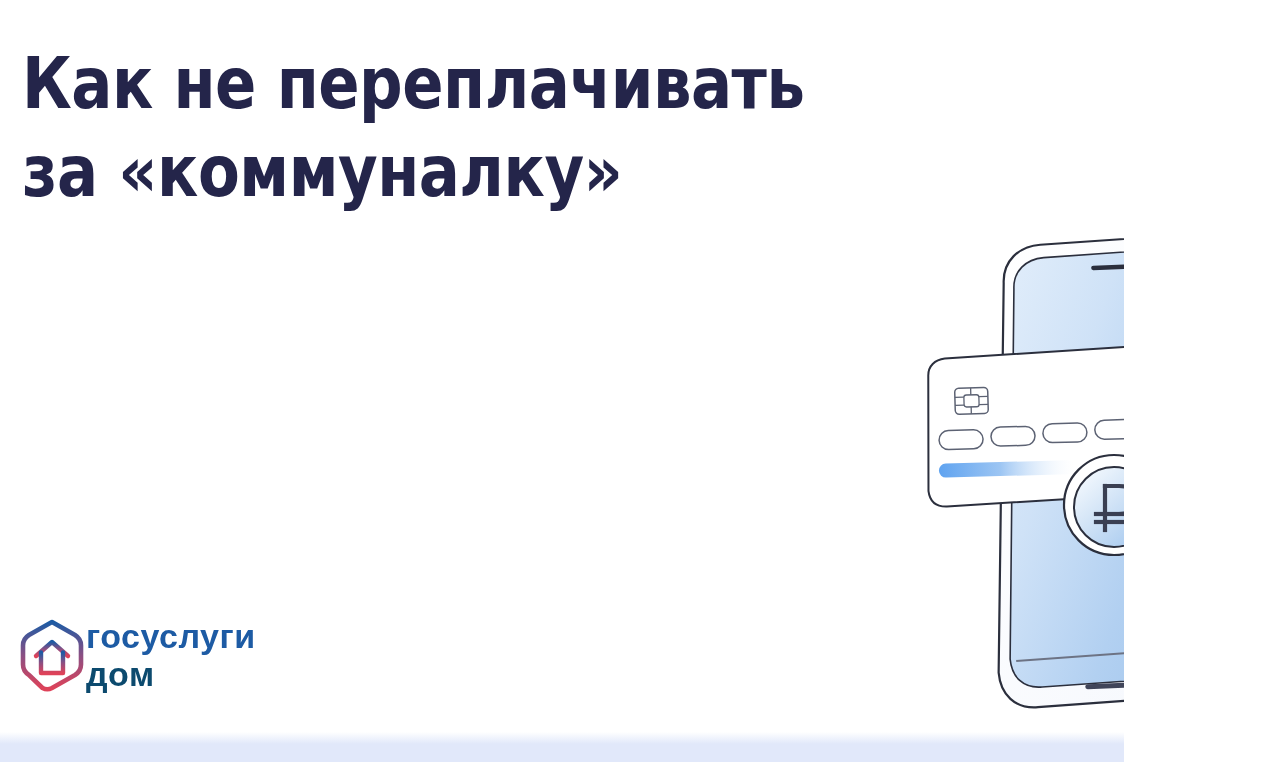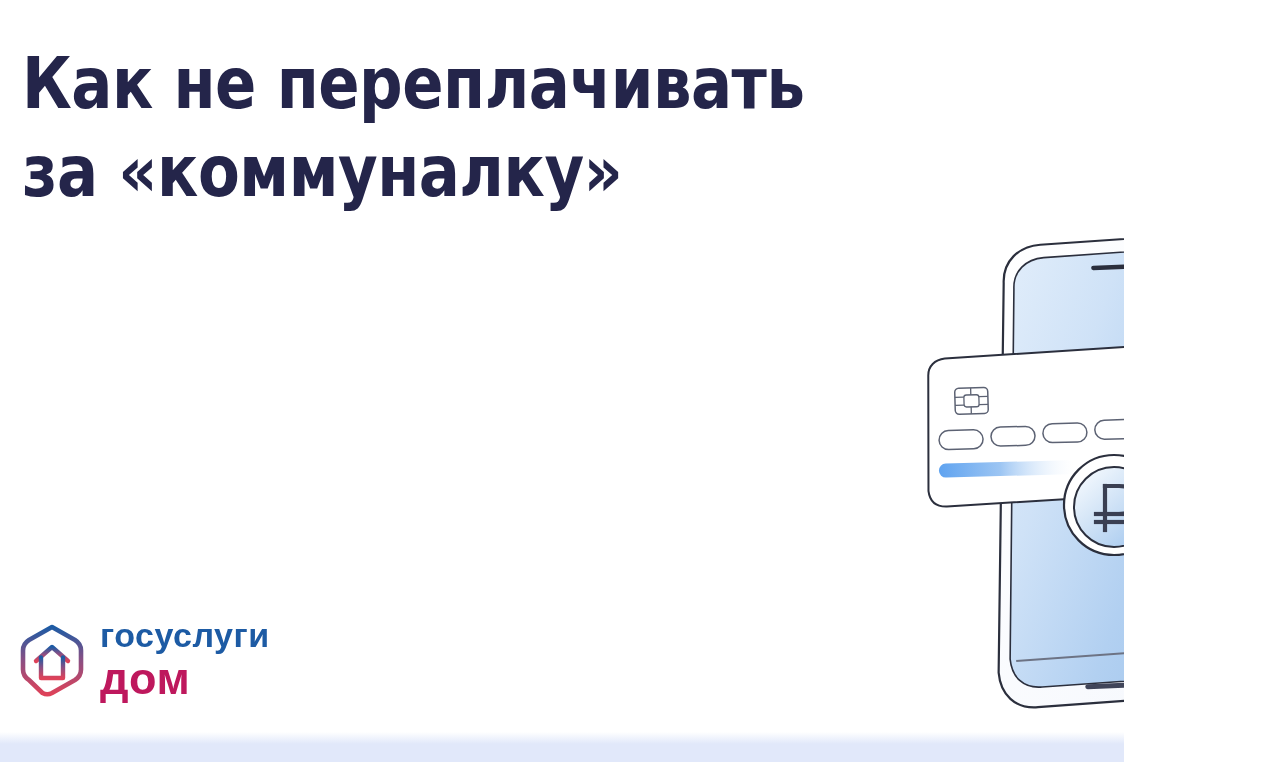--- a/index.html
+++ b/index.html
@@ -56,21 +56,20 @@
     display: block;
   }
 
   
   .logo {
     position: absolute;
     left: 18px;
     top: 618px;
     display: flex;
     align-items: center;
-    gap: 14px;
     justify-content: space-between;
   }
   .logo-mark {
     width: 68px;
     height: 74px;
     flex: 0 0 auto;
   }
   .logo-text {
     display: flex;
     flex-direction: column;
@@ -80,22 +79,22 @@
   .logo-text .lt-top {
     font-family: "Liberation Sans", sans-serif;
     font-weight: 700;
     font-size: 34px;
     color: #1d5ba4;
     letter-spacing: 0.5px;
   }
   .logo-text .lt-bot {
     font-family: "Liberation Sans", sans-serif;
     font-weight: 700;
-    font-size: 45px;
-    color: #be185d;
+    font-size: 34px;
+    color: #0c4a6e;
     letter-spacing: 0.5px;
     margin-top: 4px;
   }
 
   
   .illustration {
     position: absolute;
     left: 900px;
     top: 218px;
     width: 380px;

